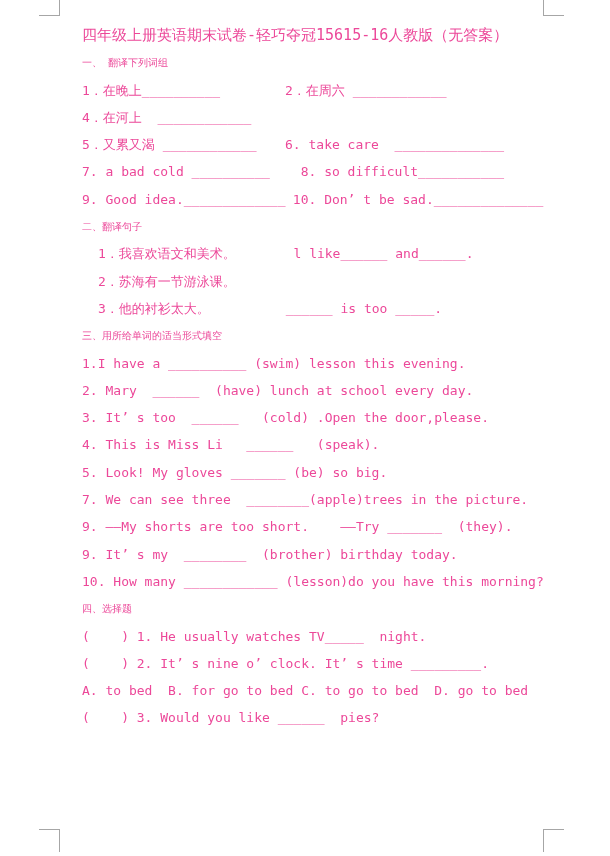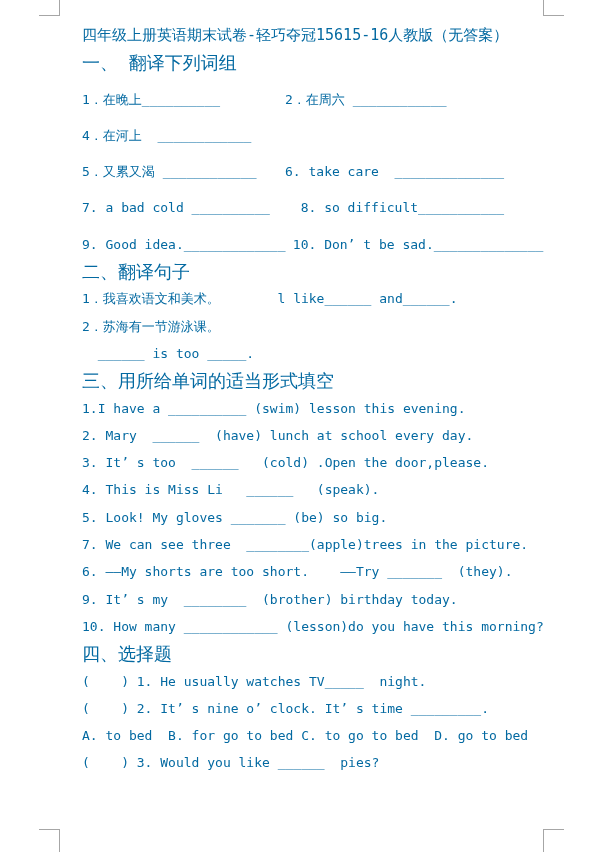--- a/index.html
+++ b/index.html
@@ -1,36 +1,36 @@
 <!DOCTYPE html>
 <html><head>
 <meta charset="utf-8">
 <style>
   html,body{margin:0;padding:0;background:#ffffff;}
   .page{
     position:relative;width:610px;height:856px;background:#ffffff;
     font-family:"DejaVu Sans Mono","Liberation Mono",monospace;
-    color:#0369a1;overflow:hidden;
+    color:#ec4899;overflow:hidden;
   }
   
   .mark{position:absolute;width:20px;height:15px;}
   .mark-tl{left:39px;top:0;border-right:1px solid #a6a6a6;border-bottom:1px solid #a6a6a6;}
   .mark-tr{left:543px;top:0;border-left:1px solid #a6a6a6;border-bottom:1px solid #a6a6a6;}
   .mark-bl{left:39px;top:829px;height:22px;border-right:1px solid #a6a6a6;border-top:1px solid #a6a6a6;}
   .mark-br{left:543px;top:829px;height:22px;border-left:1px solid #a6a6a6;border-top:1px solid #a6a6a6;}
 
   .content{
     position:absolute;left:82px;top:22px;width:486px;
     font-size:13px;line-height:27.3px;
   }
   .ln{height:27.3px;white-space:pre;overflow:visible;}
   .title{font-size:15px;}
-  .heading{font-size:18px;}
-  .row2{display:grid;grid-template-columns:203px 1fr;margin-top:9px;}
-  .rowS{display:grid;grid-template-columns:172px 1fr;}
+  .heading{font-size:10px;}
+  .row2{display:grid;grid-template-columns:203px 1fr;}
+  .rowS{display:grid;grid-template-columns:172px 1fr;margin-left:16px;}
   .row2 span,.rowS span{white-space:pre;}
   .sq{
     text-decoration-line:underline;
     text-decoration-style:wavy;
     text-decoration-color:#e60000;
     text-decoration-thickness:1px;
     text-underline-offset:3px;
   }
 </style>
 </head>
@@ -67,32 +67,32 @@
 
     <div class="ln heading">二、翻译句子</div>
 
     <div class="ln rowS">
       <span>1．我喜欢语文和美术。</span><span>   l like______ and______.</span>
     </div>
     <div class="ln rowS">
       <span>2．苏海有一节游泳课。</span>
     </div>
     <div class="ln rowS">
-      <span>  ______ is too _____.</span>
+      <span>3．他的衬衫太大。</span><span>  ______ is too _____.</span>
     </div>
 
     <div class="ln heading">三、用所给单词的适当形式填空</div>
 
     <div class="ln">1.I have a __________ (swim) lesson this evening.</div>
     <div class="ln">2. Mary  ______  (have) lunch at school every day.</div>
     <div class="ln">3. It’ s too  ______   (cold) .Open the door,please.</div>
     <div class="ln">4. This is Miss Li   ______   (speak).</div>
     <div class="ln">5. Look! My gloves _______ (be) so big.</div>
     <div class="ln">7. We can see three  ________(apple)trees in the picture.</div>
-    <div class="ln">6. ——My shorts are too short.    ——Try _______  (they).</div>
+    <div class="ln">9. ——My shorts are too short.    ——Try _______  (they).</div>
     <div class="ln">9. It’ s my  ________  (brother) birthday today.</div>
     <div class="ln">10. How many ____________ (lesson)do you have this morning?</div>
 
     <div class="ln heading">四、选择题</div>
 
     <div class="ln">(    ) 1. He usually watches TV_____  night.</div>
     <div class="ln">(    ) 2. It’ s nine o’ clock. It’ s time _________.</div>
     <div class="ln">A. to bed  B. for go to bed C. to go to bed  D. go to bed</div>
     <div class="ln">(    ) 3. Would you like ______  pies?</div>
 

